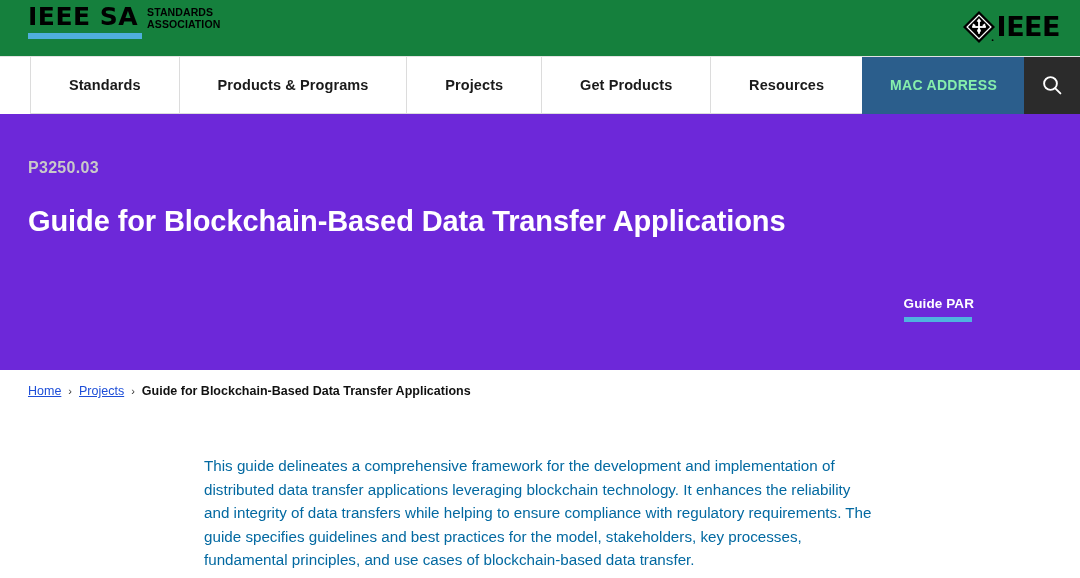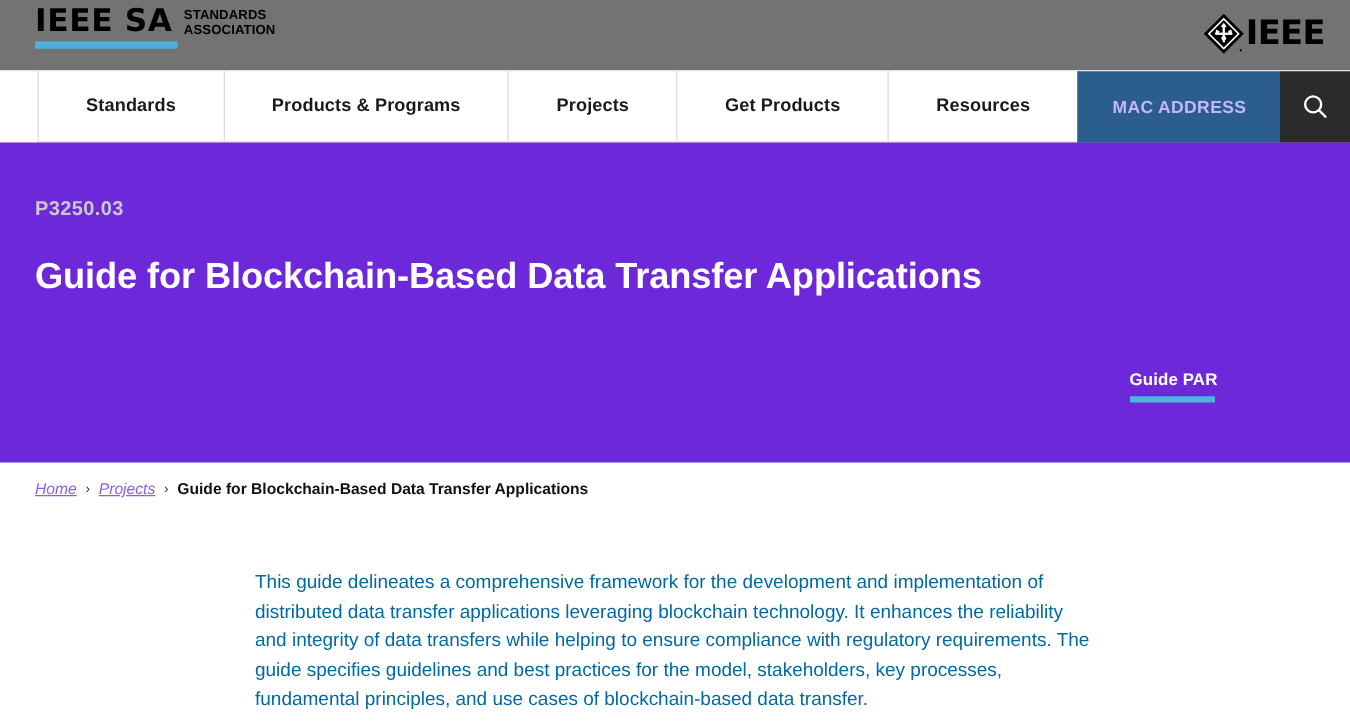--- a/index.html
+++ b/index.html
@@ -9,21 +9,21 @@
     overflow: hidden;
     background: #ffffff;
     font-family: "Liberation Sans", sans-serif;
     -webkit-font-smoothing: antialiased;
   }
 
   
   .header {
     position: relative;
     height: 56px;
-    background: #737373;
+    background: #15803d;
   }
   .logo-block {
     position: absolute;
     left: 28px;
     top: 4px;
     display: flex;
     align-items: flex-start;
   }
   .logo-ieeesa {
     font-family: "DejaVu Sans", sans-serif;
@@ -93,21 +93,21 @@
     font-weight: 700;
     color: #1a1a1a;
     letter-spacing: 0.1px;
     white-space: nowrap;
     cursor: pointer;
   }
   .nav-item:last-of-type { }
   .nav-item.mac {
     flex: 0 0 162px;
     background: #2b5e8c;
-    color: #c4b5fd;
+    color: #86efac;
     border-left: 1px solid #2b5e8c;
     border-bottom: 1px solid #2b5e8c;
     font-size: 14px;
     letter-spacing: 0.3px;
   }
   .nav-search {
     flex: 0 0 56px;
     background: #2b2b2b;
     display: flex;
     align-items: center;
@@ -167,24 +167,23 @@
   .breadcrumb {
     padding: 14px 28px 0 28px;
     font-size: 12.5px;
     color: #1a1a1a;
     display: flex;
     align-items: center;
     gap: 7px;
     white-space: nowrap;
   }
   .crumb-link {
-    color: #8b5cf6;
+    color: #1d4ed8;
     text-decoration: underline;
     cursor: pointer;
-    font-style: italic;
   }
   .crumb-sep { color: #333333; font-size: 11px; }
   .crumb-current { font-weight: 700; color: #111111; }
 
   
   .content {
     padding: 56px 0 0 204px;
   }
   .description {
     max-width: 672px;

